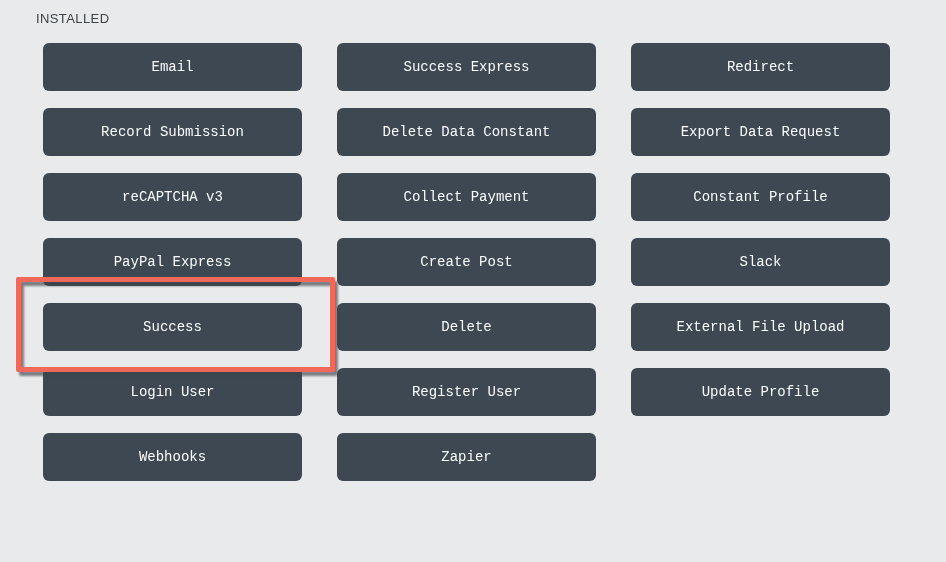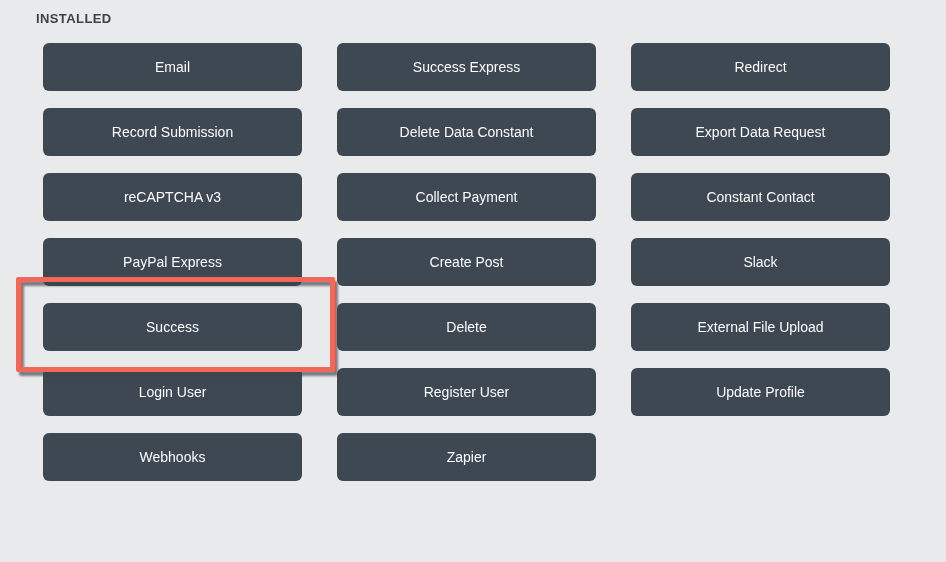--- a/index.html
+++ b/index.html
@@ -7,42 +7,42 @@
     width: 946px; height: 562px;
     font-family: "Liberation Sans", sans-serif;
     overflow: hidden;
   }
   body { background: #e9eaec; position: relative; }
 
   .section-title {
     position: absolute;
     left: 36px; top: 11px;
     font-size: 13px;
-    font-weight: bold;
+    font-weight: normal;
     letter-spacing: 0.4px;
     color: #3c4247;
     text-transform: uppercase;
   }
 
   .addon-grid {
     position: absolute;
     left: 43px; top: 43px;
     display: grid;
     grid-template-columns: repeat(3, 259px);
     column-gap: 35px;
     row-gap: 17px;
   }
 
   .addon-btn {
     height: 48px;
     background: #3d4852;
     border: none;
     border-radius: 6px;
     color: #fbfcfc;
-    font-family: Liberation Sans, sans-serif;
+    font-family: Liberation Mono, monospace;
     font-size: 14px;
     display: flex;
     align-items: center;
     justify-content: center;
     cursor: pointer;
     padding: 0 10px;
   }
 
   .highlight-box {
     position: absolute;
@@ -62,21 +62,21 @@
 
 <div class="addon-grid">
   <button class="addon-btn">Email</button>
   <button class="addon-btn">Success Express</button>
   <button class="addon-btn">Redirect</button>
   <button class="addon-btn">Record Submission</button>
   <button class="addon-btn">Delete Data Constant</button>
   <button class="addon-btn">Export Data Request</button>
   <button class="addon-btn">reCAPTCHA v3</button>
   <button class="addon-btn">Collect Payment</button>
-  <button class="addon-btn">Constant Contact</button>
+  <button class="addon-btn">Constant Profile</button>
   <button class="addon-btn">PayPal Express</button>
   <button class="addon-btn">Create Post</button>
   <button class="addon-btn">Slack</button>
   <button class="addon-btn">Success</button>
   <button class="addon-btn">Delete</button>
   <button class="addon-btn">External File Upload</button>
   <button class="addon-btn">Login User</button>
   <button class="addon-btn">Register User</button>
   <button class="addon-btn">Update Profile</button>
   <button class="addon-btn">Webhooks</button>

